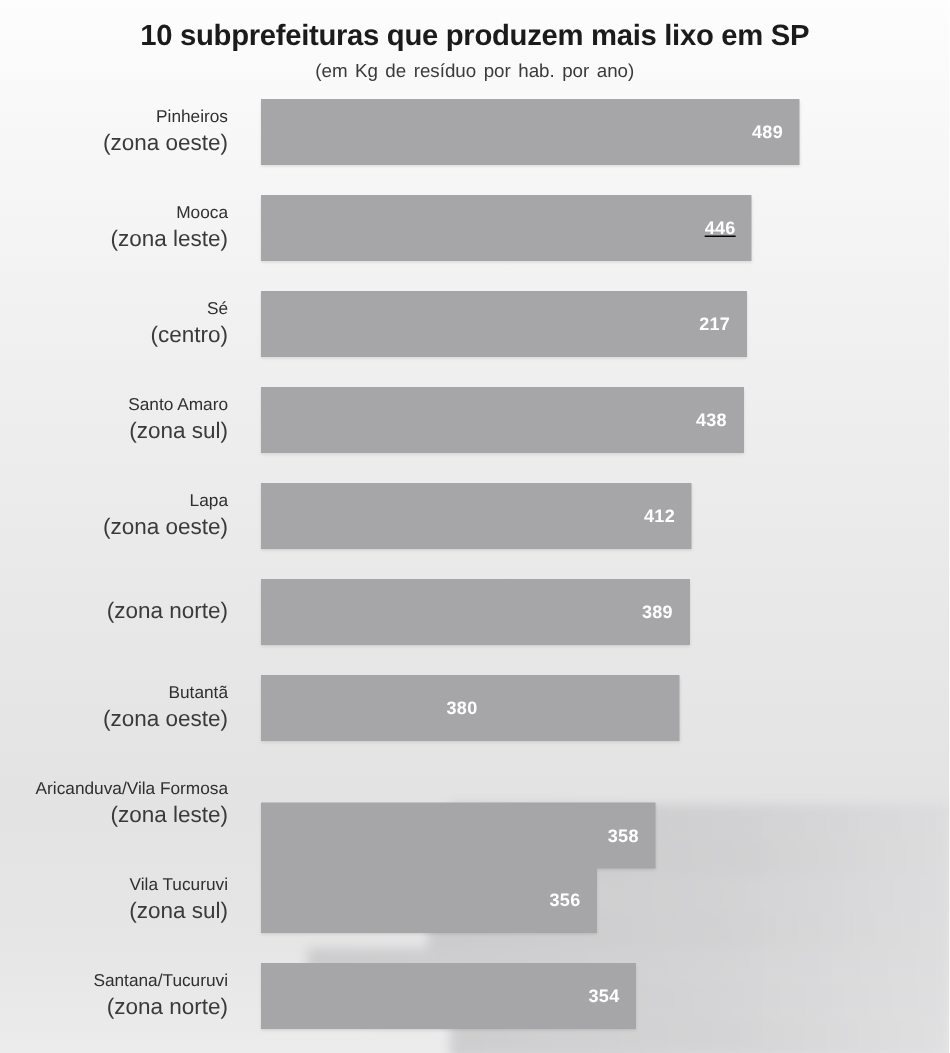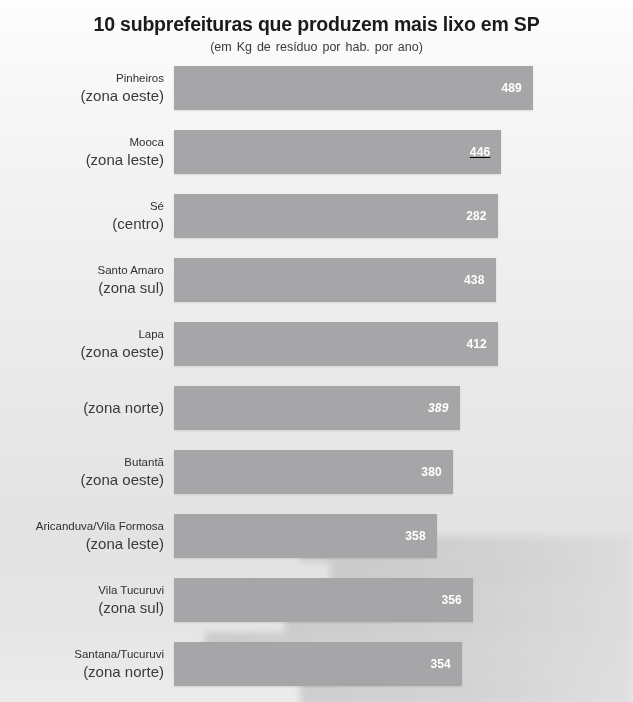--- a/index.html
+++ b/index.html
@@ -80,21 +80,21 @@
     top: 66px;
     width: 633px;
     z-index: 3;
   }
   .row {
     position: relative;
     height: 64px;
   }
   .cat-label {
     position: absolute;
-    left: 12px;
+    left: 0;
     top: 0;
     width: 162px;
     height: 44px;
     display: flex;
     flex-direction: column;
     align-items: flex-end;
     justify-content: center;
     text-align: right;
     padding-right: 10px;
     box-sizing: border-box;
@@ -179,95 +179,95 @@
           </div>
         </div>
       </div>
       <div class="row">
         <div class="cat-label">
           <span class="cat-name">Sé</span>
           <span class="cat-zone">(centro)</span>
         </div>
         <div class="bar-wrap" style="width: 323.761px;">
           <div class="bar" style="background: rgb(166, 166, 168);">
-            <span class="bar-value">282</span>
+            <span class="bar-value">217</span>
           </div>
         </div>
       </div>
       <div class="row">
         <div class="cat-label">
           <span class="cat-name">Santo Amaro</span>
           <span class="cat-zone">(zona sul)</span>
         </div>
         <div class="bar-wrap" style="width: 321.558px;">
           <div class="bar" style="background: rgb(166, 166, 168); padding-left: 20px;">
             <span class="bar-value">438</span>
           </div>
         </div>
       </div>
       <div class="row">
         <div class="cat-label">
           <span class="cat-name">Lapa</span>
           <span class="cat-zone">(zona oeste)</span>
         </div>
-        <div class="bar-wrap" style="width: 324px;">
+        <div class="bar-wrap" style="width: 287px;">
           <div class="bar" style="background: rgb(166, 166, 168);">
             <span class="bar-value">412</span>
           </div>
         </div>
       </div>
       <div class="row">
         <div class="cat-label">
           <span class="cat-zone">(zona norte)</span>
         </div>
-        <div class="bar-wrap" style="width: 285.585px; font-style: italic;">
+        <div class="bar-wrap" style="width: 285.585px;">
           <div class="bar" style="background: rgb(166, 166, 168);">
             <span class="bar-value">389</span>
           </div>
         </div>
       </div>
       <div class="row">
         <div class="cat-label">
           <span class="cat-name">Butantã</span>
           <span class="cat-zone">(zona oeste)</span>
         </div>
         <div class="bar-wrap" style="width: 278.978px;">
-          <div class="bar" style="background: rgb(166, 166, 168);">
+          <div class="bar" style="background: rgb(166, 166, 168); justify-content: center;">
             <span class="bar-value">380</span>
           </div>
         </div>
       </div>
       <div class="row">
         <div class="cat-label">
           <span class="cat-name">Aricanduva/Vila Formosa</span>
           <span class="cat-zone">(zona leste)</span>
         </div>
-        <div class="bar-wrap" style="width: 262.826px;">
+        <div class="bar-wrap" style="width: 262.826px; margin-top: 21px;">
           <div class="bar" style="background: rgb(166, 166, 168);">
             <span class="bar-value">358</span>
           </div>
         </div>
       </div>
       <div class="row">
         <div class="cat-label">
           <span class="cat-name">Vila Tucuruvi</span>
           <span class="cat-zone">(zona sul)</span>
         </div>
-        <div class="bar-wrap" style="width: 299px;">
+        <div class="bar-wrap" style="width: 224px;">
           <div class="bar" style="background: rgb(166, 166, 168);">
             <span class="bar-value">356</span>
           </div>
         </div>
       </div>
       <div class="row">
         <div class="cat-label">
           <span class="cat-name">Santana/Tucuruvi</span>
           <span class="cat-zone">(zona norte)</span>
         </div>
-        <div class="bar-wrap" style="width: 288px;">
+        <div class="bar-wrap" style="width: 250px;">
           <div class="bar" style="background: rgb(166, 166, 168);">
             <span class="bar-value">354</span>
           </div>
         </div>
       </div>
     </div>
 
 </div>
 
 </body></html>

